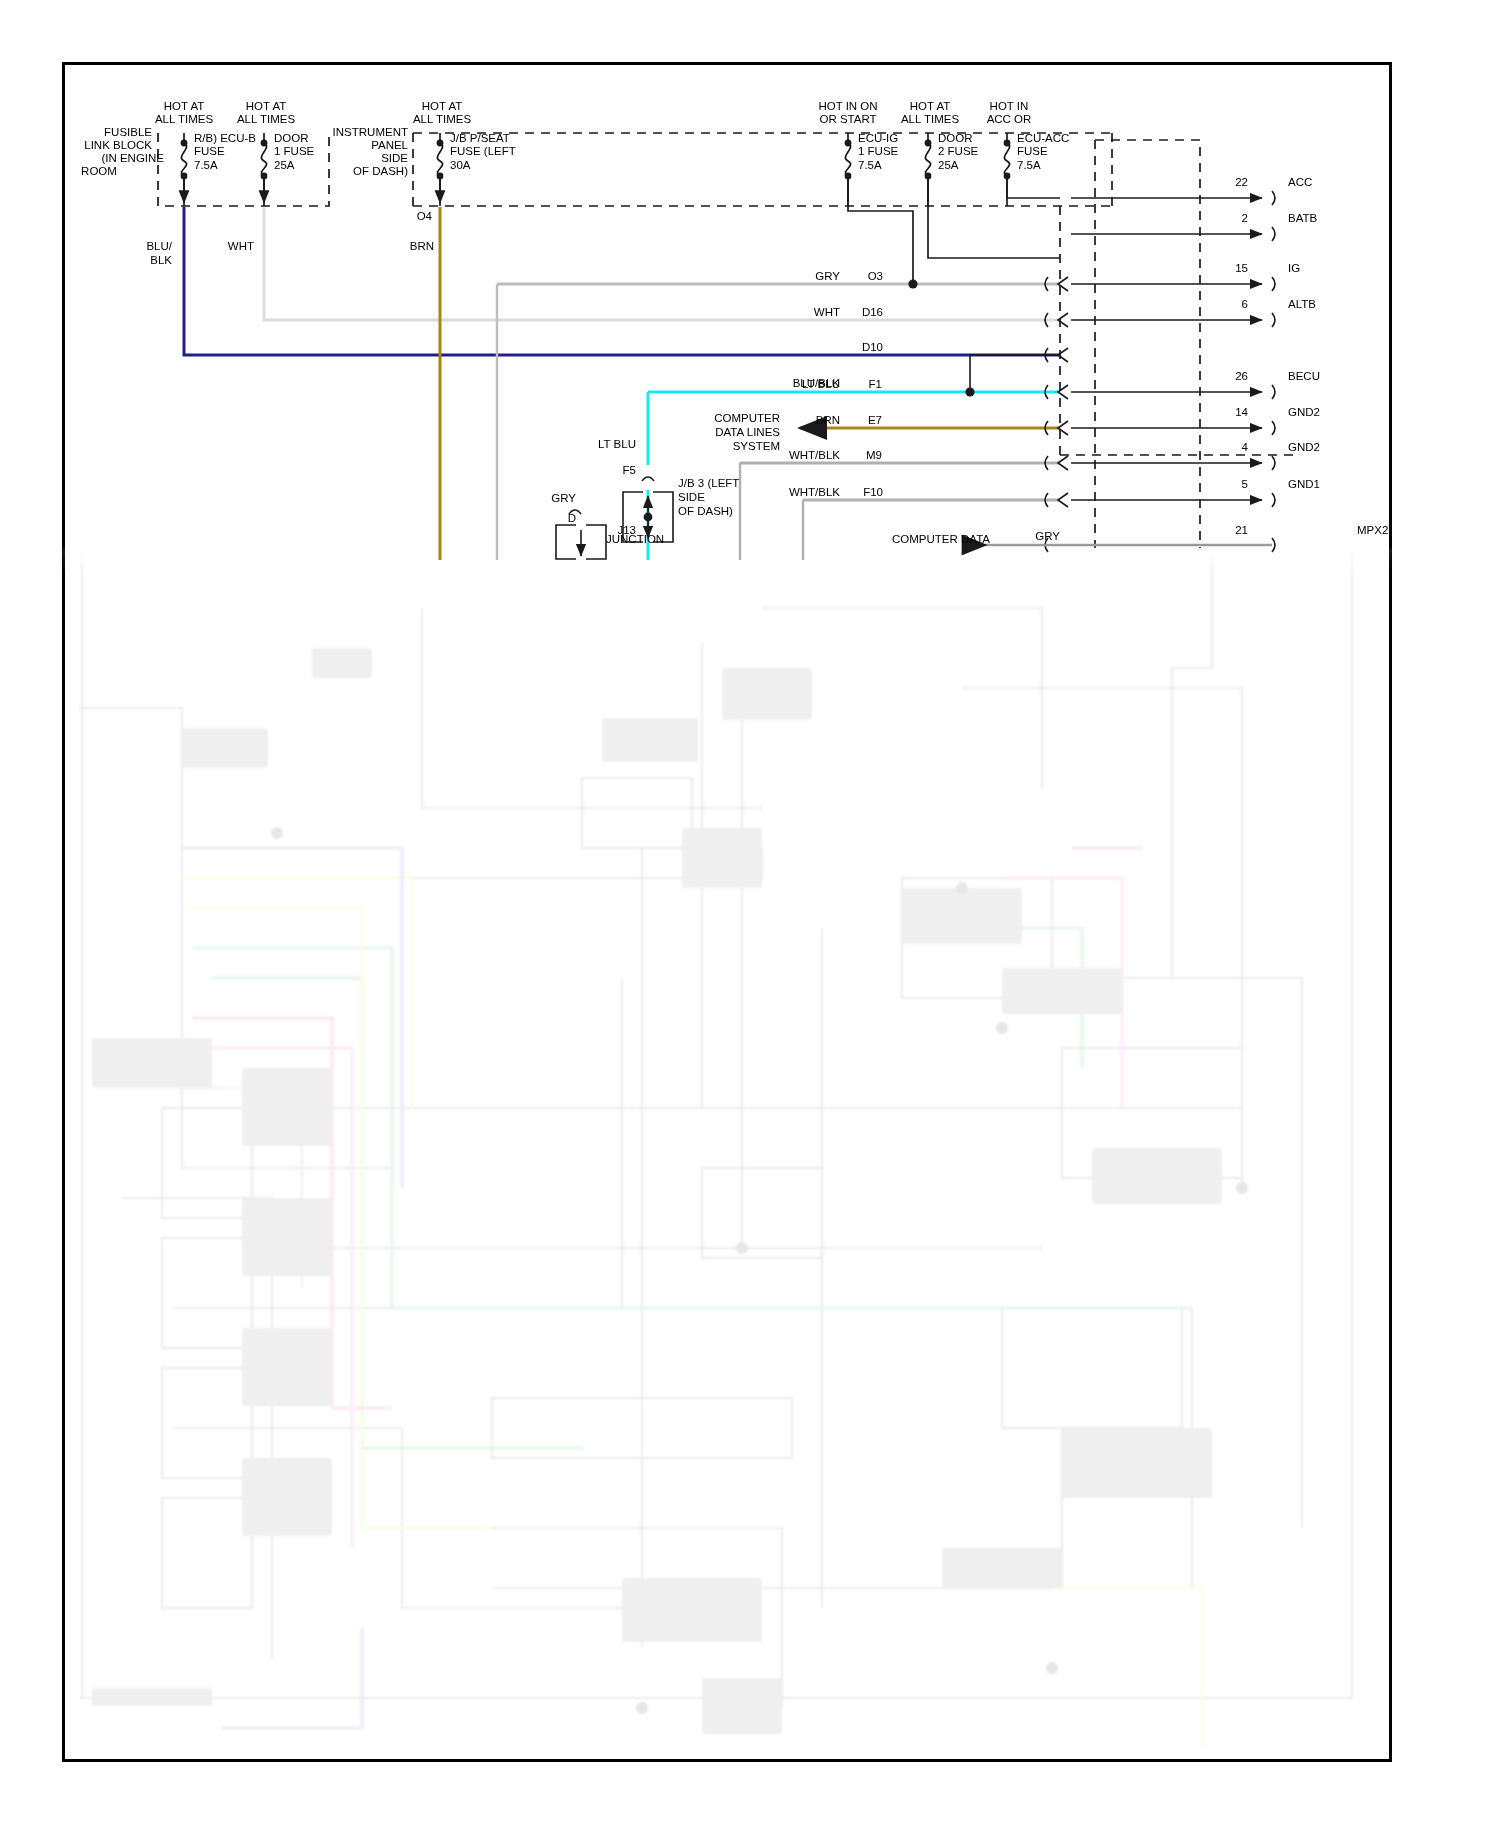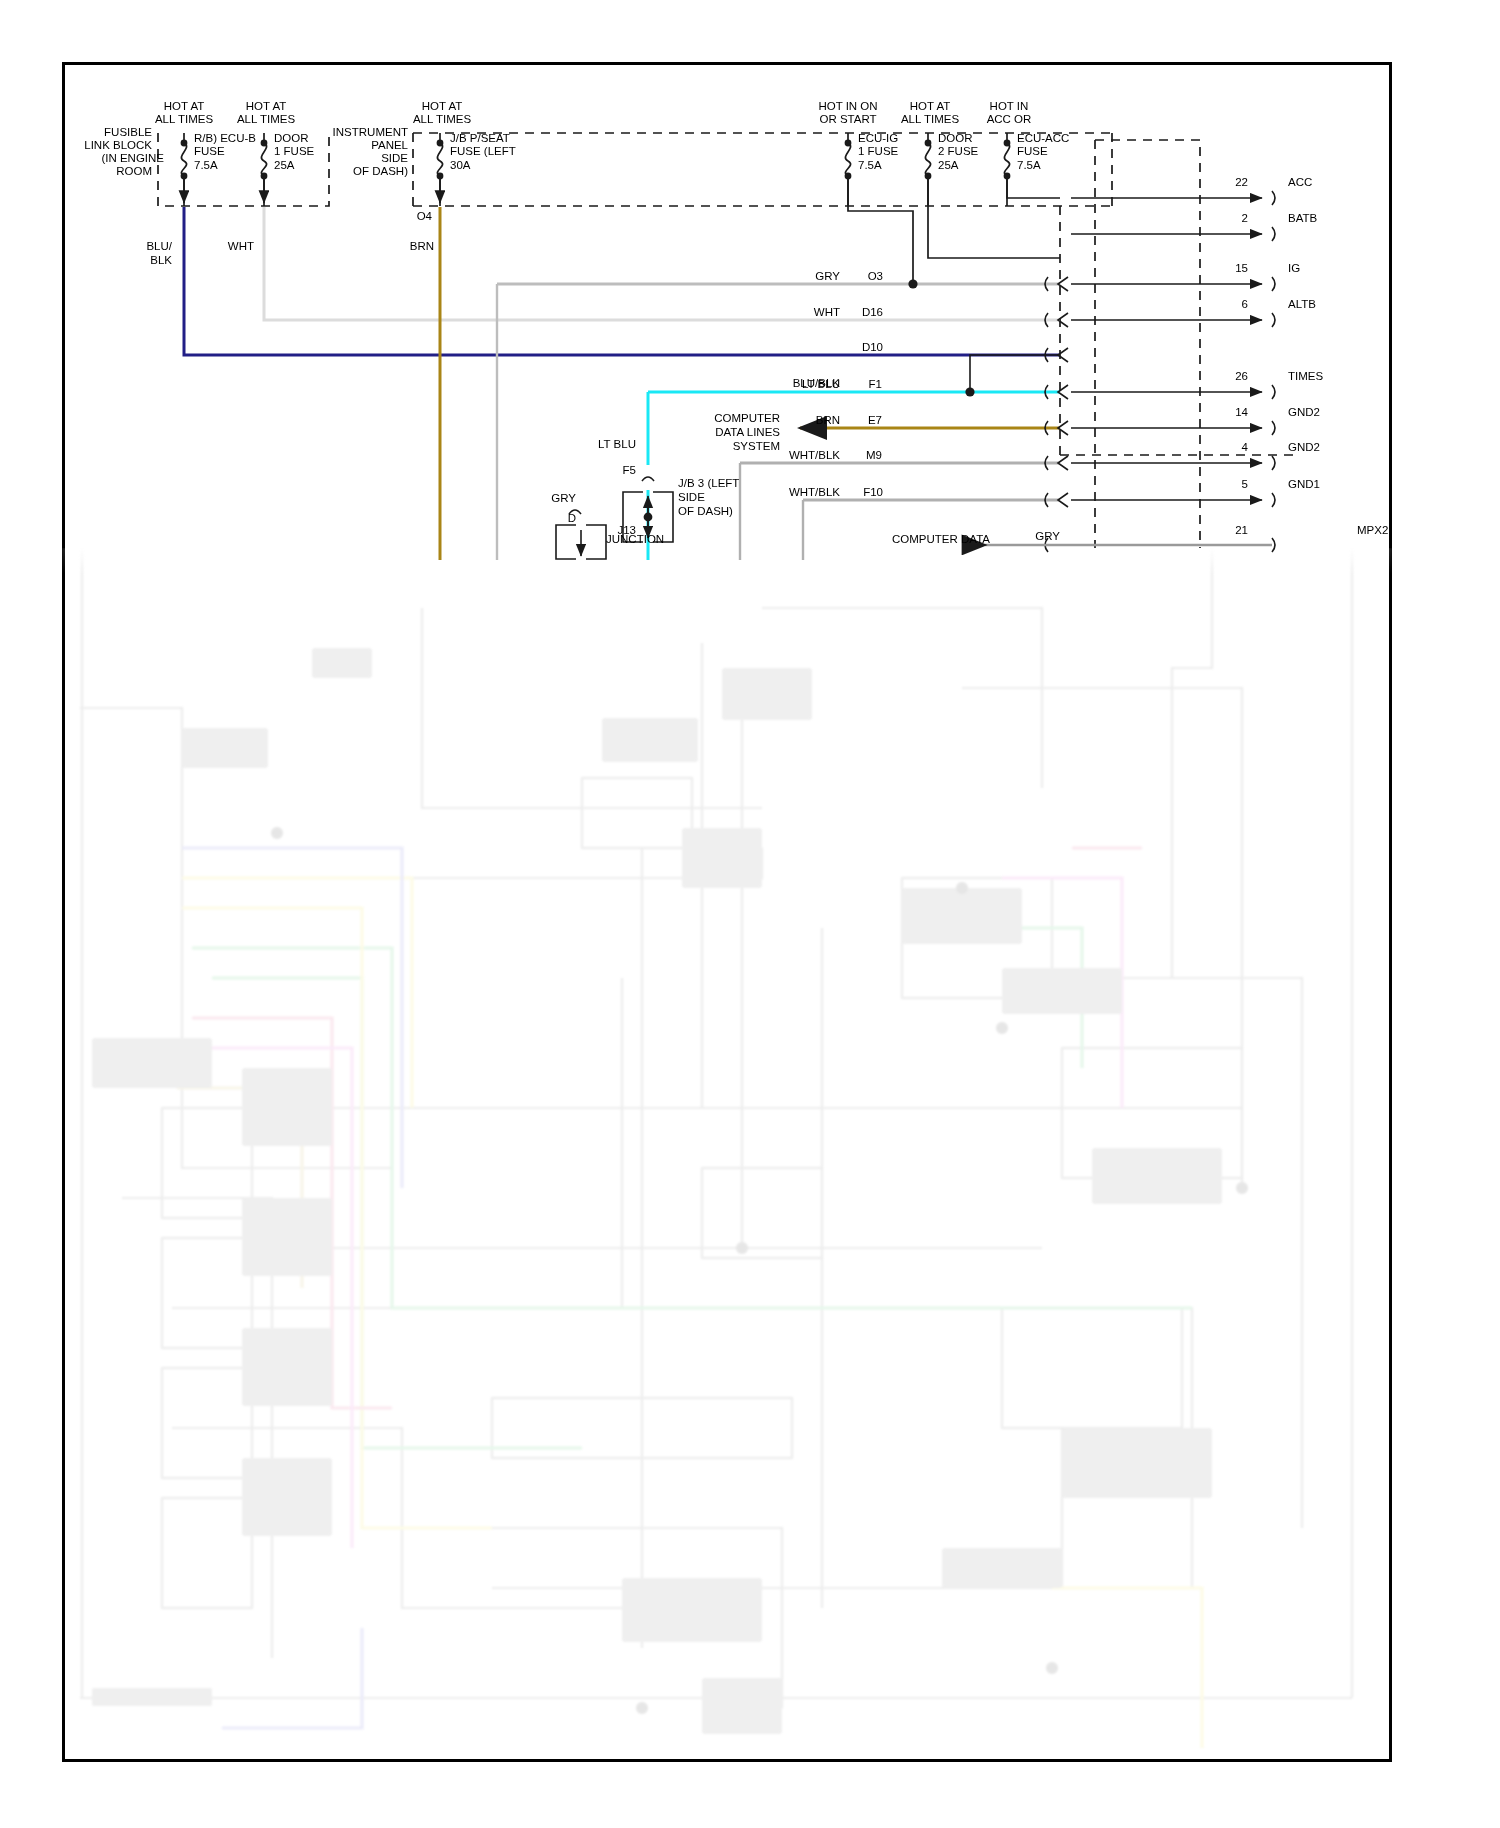--- a/index.html
+++ b/index.html
@@ -307,21 +307,21 @@
   </svg>
 
   <div class="lbl c" style="left:128px;top:100px;width:112px;">HOT AT</div>
   <div class="lbl c" style="left:128px;top:113px;width:112px;">ALL TIMES</div>
   <div class="lbl c" style="left:210px;top:100px;width:112px;">HOT AT</div>
   <div class="lbl c" style="left:210px;top:113px;width:112px;">ALL TIMES</div>
 
   <div class="lbl r" style="left:46px;top:126px;width:106px;">FUSIBLE</div>
   <div class="lbl r" style="left:46px;top:139px;width:106px;">LINK BLOCK</div>
   <div class="lbl r" style="left:58px;top:152px;width:106px;">(IN ENGINE</div>
-  <div class="lbl r" style="left:46px;top:165px;width:106px;">ROOM</div>
+  <div class="lbl r" style="left:46px;top:165px;width:106px;text-align:center;">ROOM</div>
 
   <div class="lbl" style="left:194px;top:132px;">R/B) ECU-B</div>
   <div class="lbl" style="left:194px;top:145px;">FUSE</div>
   <div class="lbl" style="left:194px;top:159px;">7.5A</div>
 
   <div class="lbl" style="left:274px;top:132px;">DOOR</div>
   <div class="lbl" style="left:274px;top:145px;">1 FUSE</div>
   <div class="lbl" style="left:274px;top:159px;">25A</div>
 
   <div class="lbl r" style="left:110px;top:240px;width:62px;">BLU/</div>
@@ -385,21 +385,21 @@
   <div class="lbl r" style="left:1208px;top:370px;width:40px;">26</div>
   <div class="lbl r" style="left:1208px;top:406px;width:40px;">14</div>
   <div class="lbl r" style="left:1208px;top:441px;width:40px;">4</div>
   <div class="lbl r" style="left:1208px;top:478px;width:40px;">5</div>
   <div class="lbl r" style="left:1208px;top:524px;width:40px;">21</div>
 
   <div class="lbl" style="left:1288px;top:176px;text-align:center;">ACC</div>
   <div class="lbl" style="left:1288px;top:212px;">BATB</div>
   <div class="lbl" style="left:1288px;top:262px;">IG</div>
   <div class="lbl" style="left:1288px;top:298px;">ALTB</div>
-  <div class="lbl" style="left:1288px;top:370px;">TIMES</div>
+  <div class="lbl" style="left:1288px;top:370px;">BECU</div>
   <div class="lbl" style="left:1288px;top:406px;">GND2</div>
   <div class="lbl" style="left:1288px;top:441px;">GND2</div>
   <div class="lbl" style="left:1288px;top:478px;">GND1</div>
   <div class="lbl" style="left:1357px;top:524px;">MPX2</div>
 
   <div class="lbl r" style="left:660px;top:412px;width:120px;">COMPUTER</div>
   <div class="lbl r" style="left:660px;top:426px;width:120px;">DATA LINES</div>
   <div class="lbl r" style="left:660px;top:440px;width:120px;">SYSTEM</div>
 
   <div class="lbl r" style="left:860px;top:533px;width:130px;">COMPUTER DATA</div>

